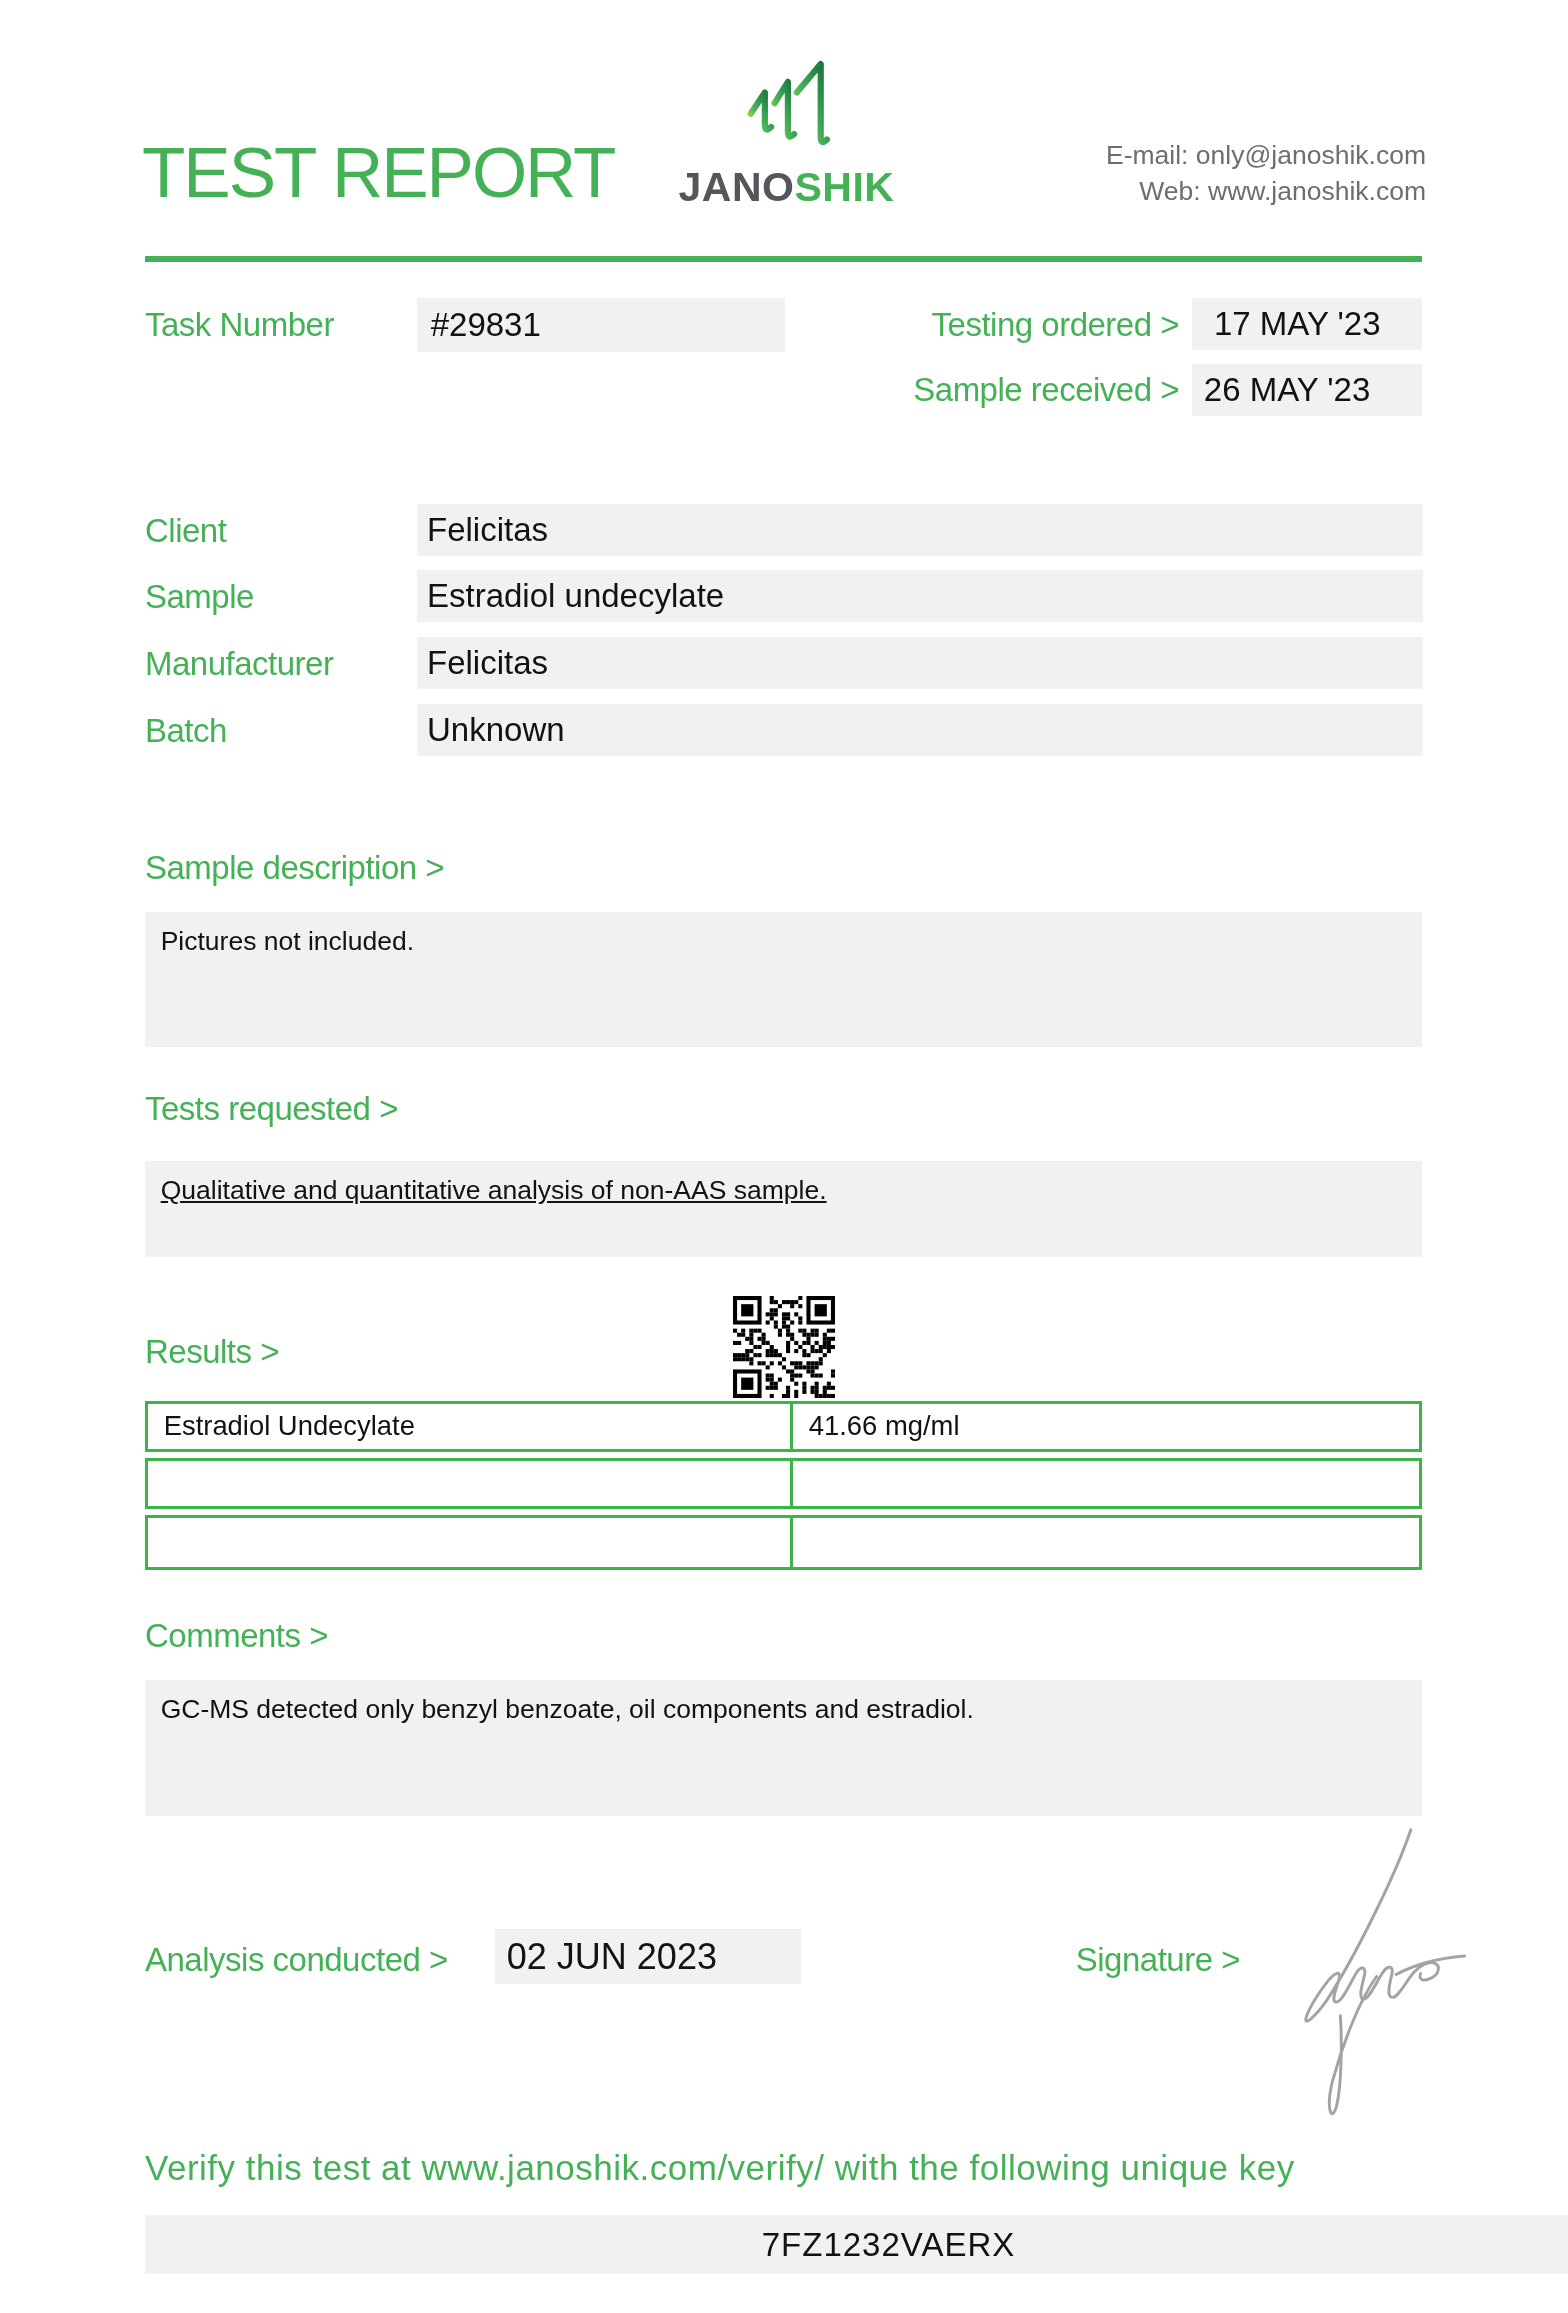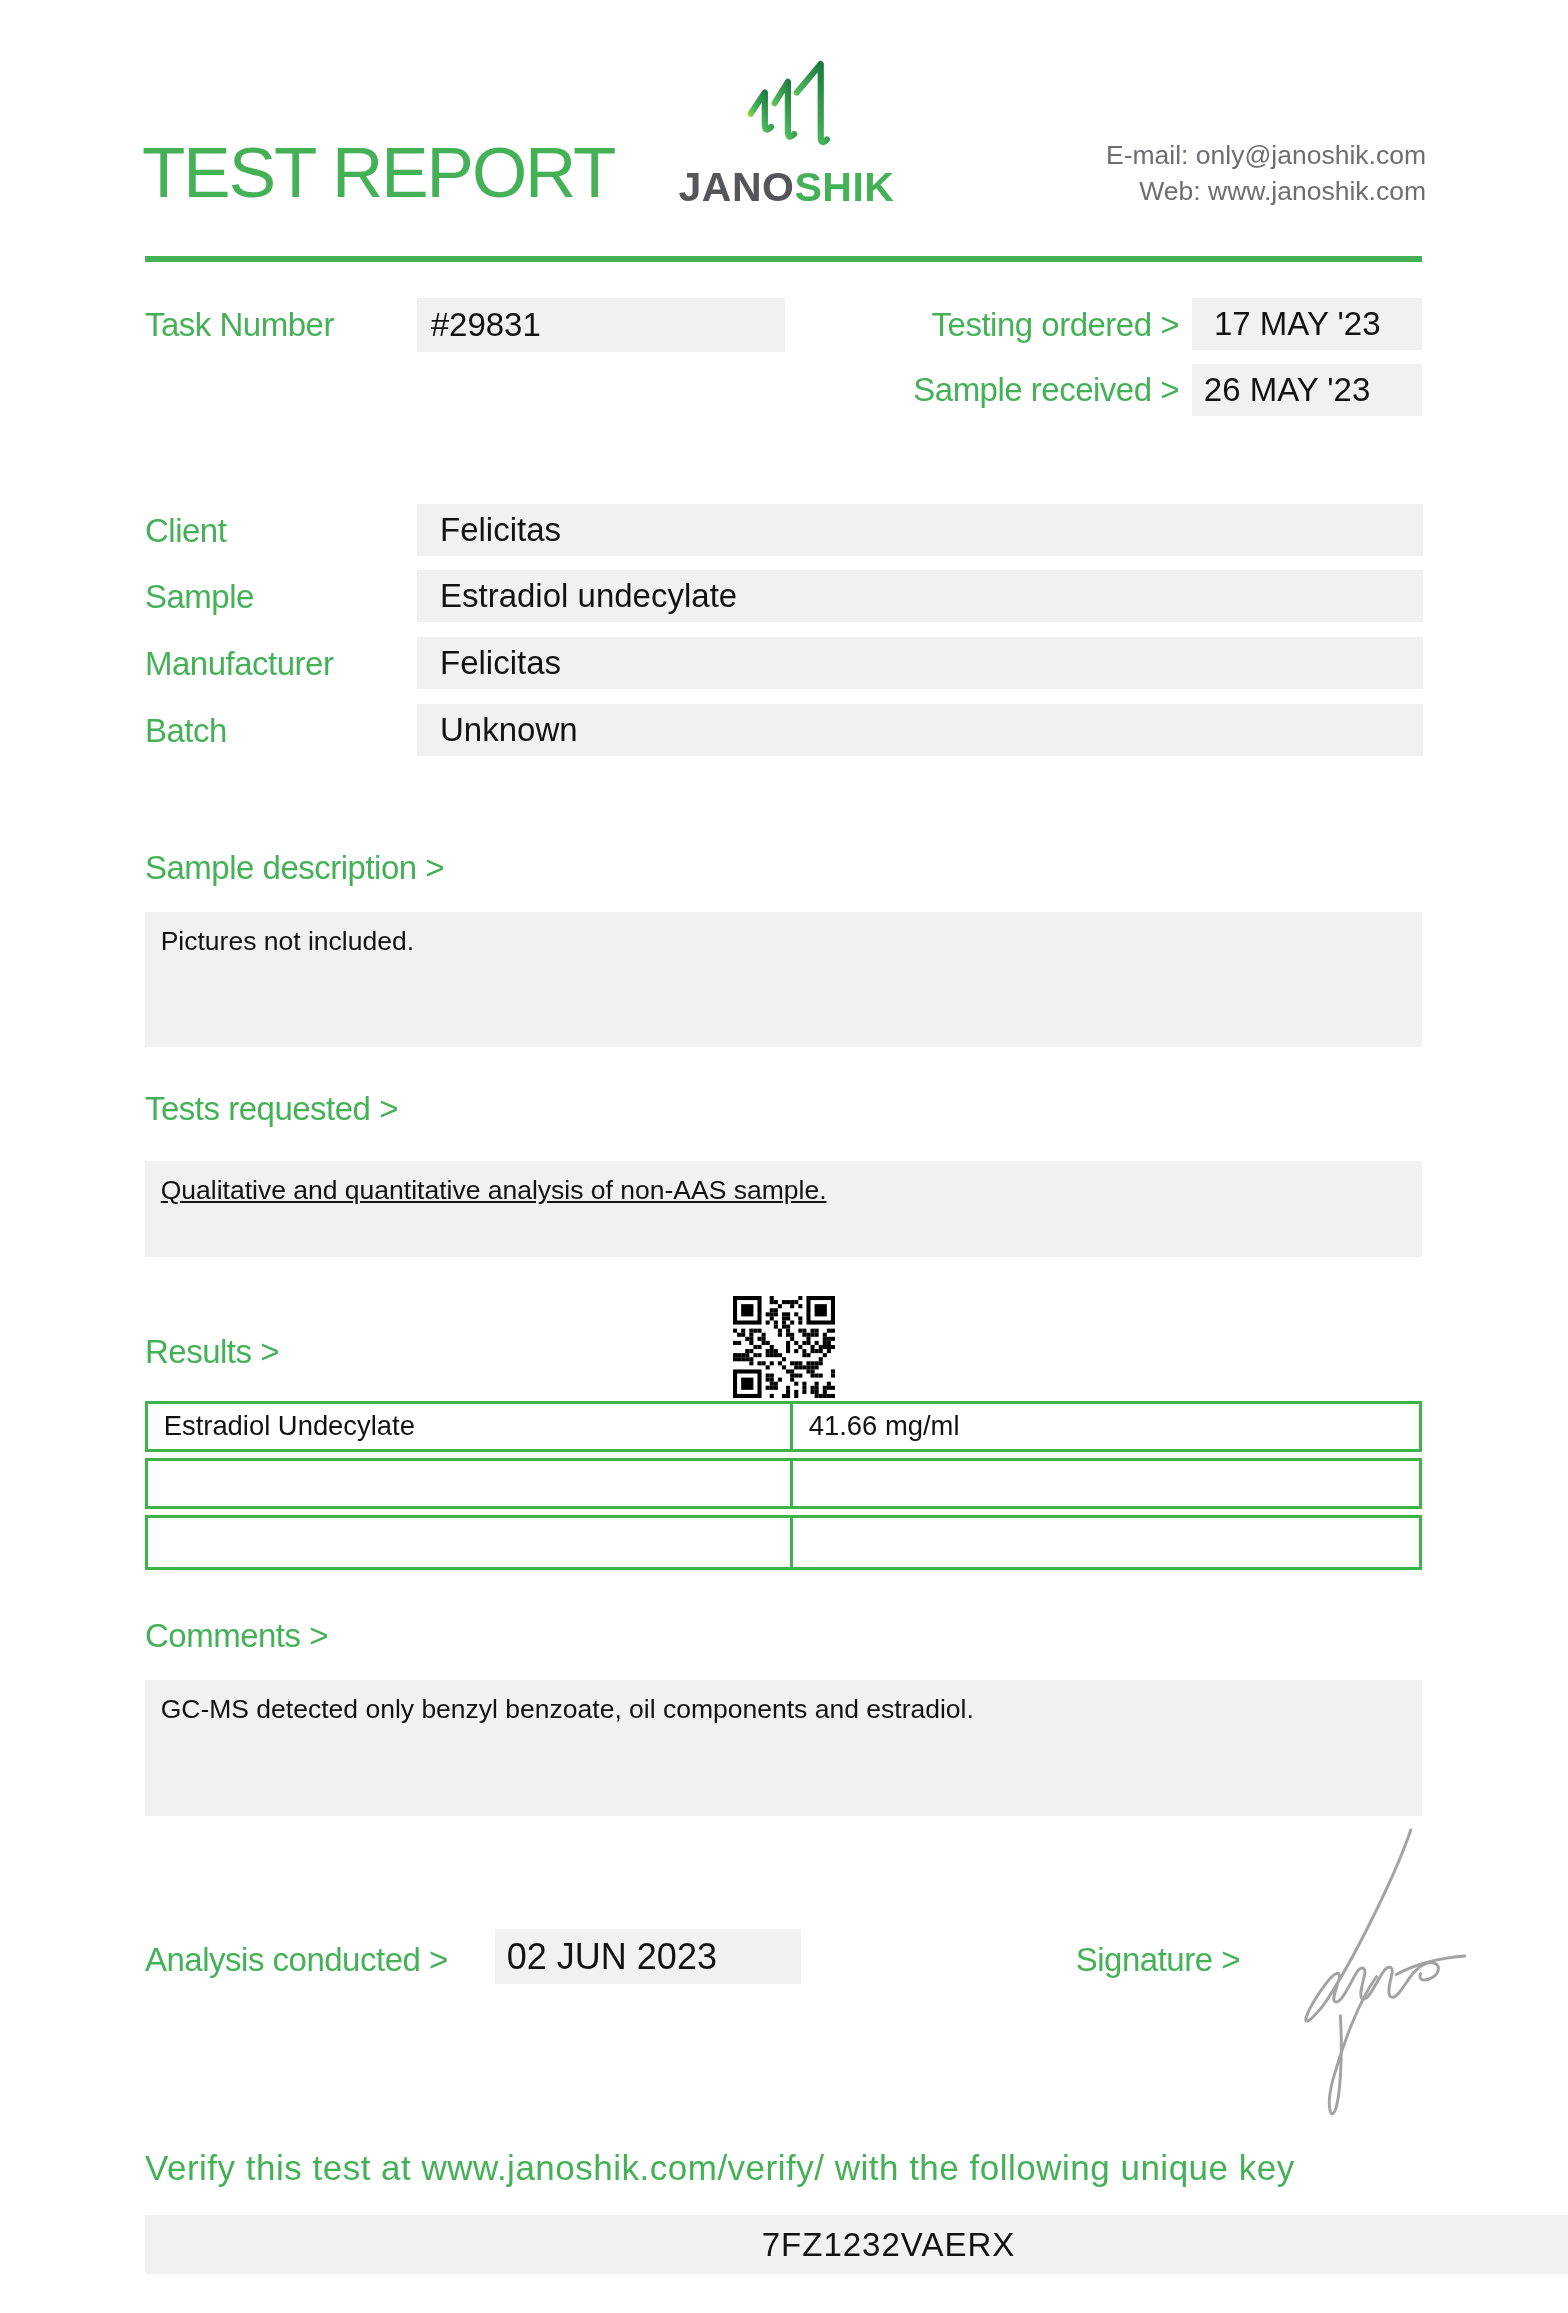--- a/index.html
+++ b/index.html
@@ -24,21 +24,21 @@
   
   [data-name="task-number-label"]{left:145px;top:306px;}
   [data-name="task-number-box"]{left:417px;top:298px;width:368px;height:54px;line-height:54px;padding-left:13.7px;}
   [data-name="testing-ordered-label"]{right:389px;top:306px;text-align:right;}
   [data-name="testing-ordered-box"]{left:1192px;top:298px;width:230px;height:52px;line-height:52px;padding-left:22px;}
   [data-name="sample-received-label"]{right:389px;top:371px;text-align:right;}
   [data-name="sample-received-box"]{left:1192px;top:364px;width:230px;height:52px;line-height:52px;padding-left:11.8px;}
 
   
   .drow-label{left:145px;}
-  .drow-box{left:417px;width:1006px;height:52px;line-height:52px;padding-left:23px;}
+  .drow-box{left:417px;width:1006px;height:52px;line-height:52px;padding-left:10px;}
   .d0l{top:512px}.d1l{top:578px}.d2l{top:645px}.d3l{top:712px}
   .d0b{top:504px}.d1b{top:570px}.d2b{top:637px}.d3b{top:704px}
 
   
   .section-heading{font-size:33px;letter-spacing:-0.5px;}
   [data-name="sample-description-heading"]{left:145px;top:849px;}
   [data-name="sample-description-box"]{left:145px;top:912px;width:1277px;height:135px;padding:13.7px 15.7px;font-size:26.5px;}
   [data-name="tests-requested-heading"]{left:145px;top:1090px;}
   [data-name="tests-requested-box"]{left:145px;top:1161px;width:1277px;height:96px;padding:13.7px 15.7px;font-size:26.5px;text-decoration:underline;}
   [data-name="qr-code"]{left:733px;top:1296px;width:102px;height:102px;}

